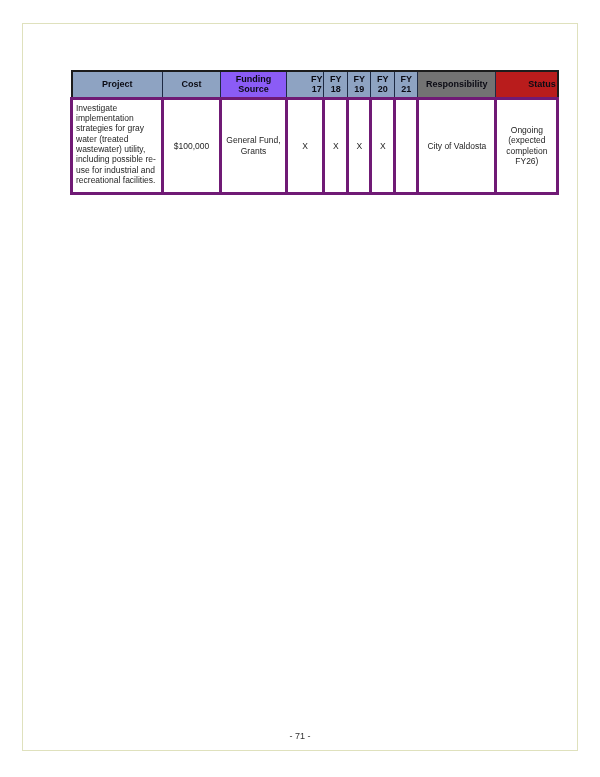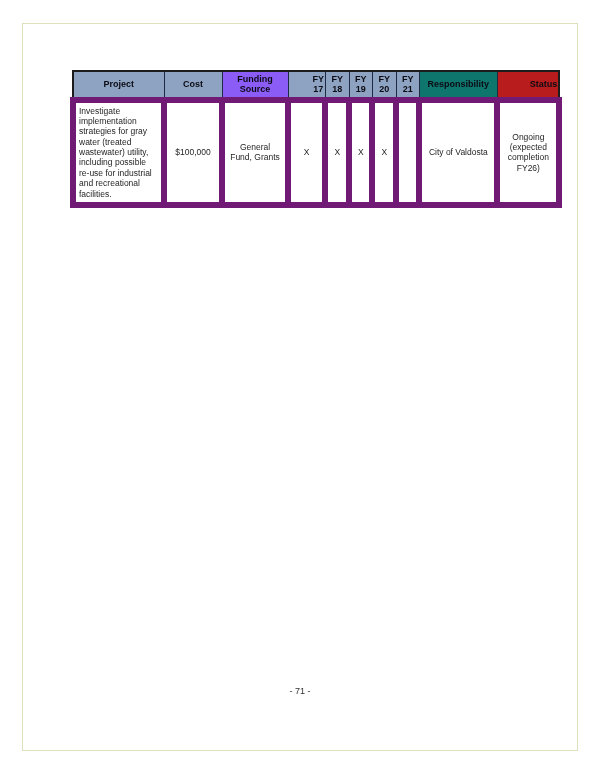--- a/index.html
+++ b/index.html
@@ -32,39 +32,39 @@
     font-size: 9px;
     font-weight: bold;
     color: #0b0b14;
     text-align: center;
     vertical-align: middle;
     height: 27px;
     padding: 2px 1px;
     line-height: 1.15;
   }
   .doc-table td {
-    border: 6px solid #701a75;
+    border: 3px solid #701a75;
     font-size: 8.5px;
     color: #1f1f1f;
     text-align: center;
     vertical-align: middle;
     height: 95px;
     padding: 3px 3px;
     line-height: 1.22;
     background: #ffffff;
     word-wrap: break-word;
   }
   .doc-table td.cell-project {
     text-align: left;
     vertical-align: top;
   }
   .page-footer {
     position: absolute;
     left: 0;
-    top: 686px;
+    top: 731px;
     width: 100%;
     text-align: center;
     font-size: 9px;
     color: #333333;
   }
 </style>
 </head>
 <body>
 
 <div class="page-border" style="border-color: rgb(223, 225, 189);"></div>
@@ -85,21 +85,21 @@
   <thead>
     <tr>
       <th style="background: rgb(142, 163, 194); margin-left: 36px;">Project</th>
       <th style="background: rgb(142, 163, 194);">Cost</th>
       <th style="background: #8b5cf6;">Funding Source</th>
       <th style="background: rgb(142, 163, 194); padding-left: 24px;">FY 17</th>
       <th style="background: rgb(142, 163, 194);">FY 18</th>
       <th style="background: rgb(142, 163, 194);">FY 19</th>
       <th style="background: rgb(142, 163, 194);">FY 20</th>
       <th style="background: rgb(142, 163, 194); margin-top: 20px;">FY 21</th>
-      <th style="background: #0f766e;">Responsibility</th>
+      <th style="background: #737373;">Responsibility</th>
       <th style="background: #b91c1c; padding-left: 32px;">Status</th>
     </tr>
   </thead>
   <tbody>
     <tr>
       <td class="cell-project">Investigate implementation strategies for gray water (treated wastewater) utility, including possible re-use for industrial and recreational facilities.</td>
       <td>$100,000</td>
       <td>General Fund, Grants</td>
       <td>X</td>
       <td>X</td>

